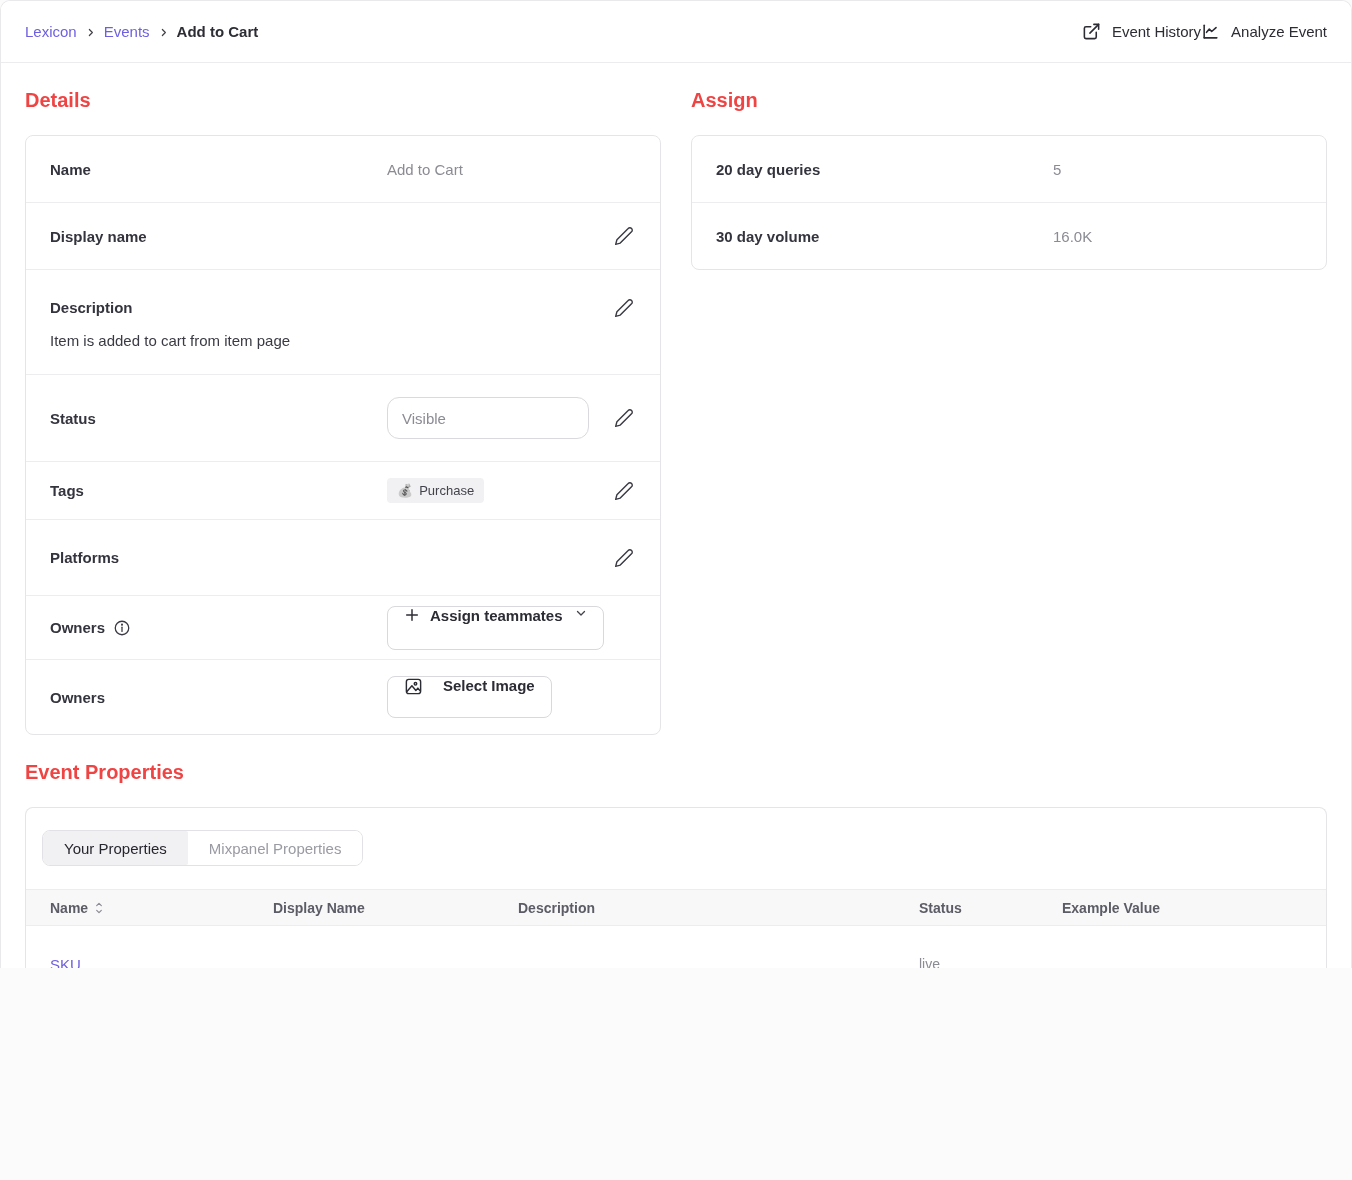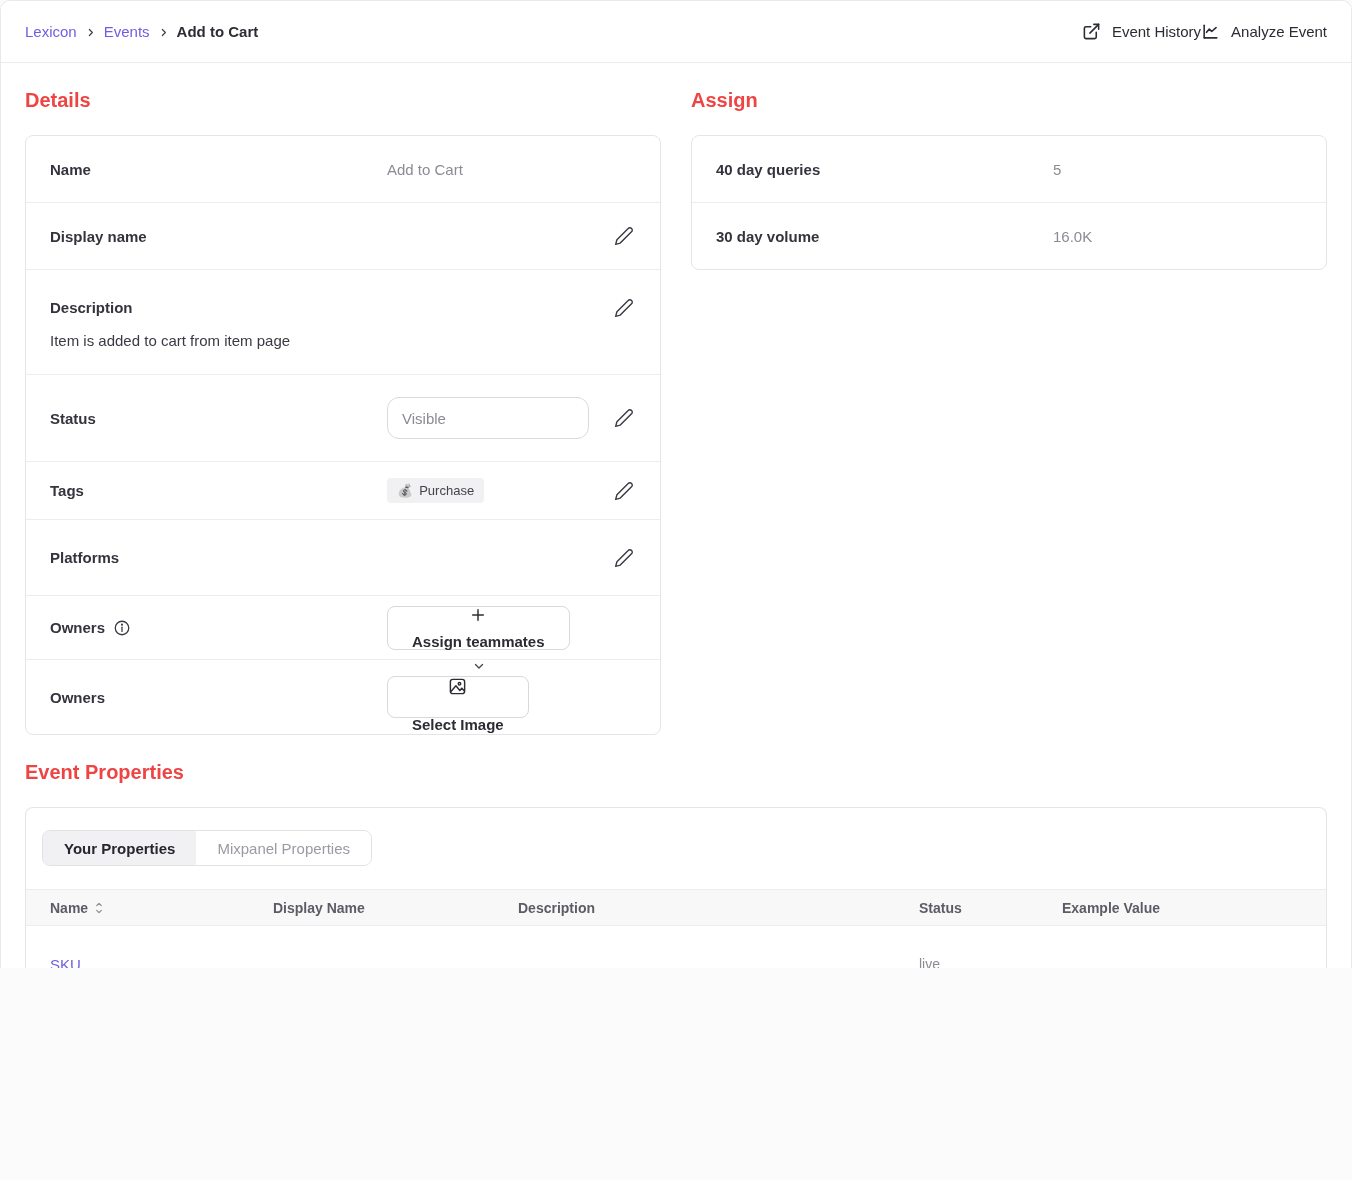--- a/index.html
+++ b/index.html
@@ -62,42 +62,42 @@
     padding: 0 14px; font-size: 15px; color: #8b8b94; background: #fff;
     font-family: inherit; outline: none;
   }
   .tag-chip {
     display: inline-flex; align-items: center; gap: 6px;
     background: #f1f1f3; border-radius: 4px; padding: 5px 10px;
     font-size: 13px; color: #43434c;
   }
   .tag-chip .emoji { font-size: 13px; filter: grayscale(1); }
   .outline-btn {
-    display: inline-flex; align-items: center; gap: 10px;
+    display: inline-flex; gap: 10px;
     border: 1px solid #d8d8dd; border-radius: 8px; background: #fff;
-    height: 44px; padding: 0 24px; font-size: 15px; font-weight: 600;
-    color: #2c2c34; cursor: pointer; font-family: inherit; flex-direction: column;
+    height: 44px; padding: 0 16px; font-size: 15px; font-weight: 600;
+    color: #2c2c34; cursor: pointer; font-family: inherit;
   }
   .outline-btn .chev { color: #43434c; margin-left: 2px; }
   .link { color: #6e5fe0; cursor: pointer; text-decoration: none; }
   .dark-val { color: #3a3a44; display: flex; align-items: center; gap: 10px; }
   .info-icon { color: #3a3a44; }
   .select-image-btn { height: 42px; gap: 20px; }
 
   
   .ep-section { margin-top: 26px; }
   .ep-card { border: 1px solid #e5e5e8; border-radius: 8px 8px 0 0; border-bottom: none; background: #fff; }
   .tabs-wrap { padding: 22px 16px 23px; }
   .tab-group { display: inline-flex; border: 1px solid #e2e2e6; border-radius: 8px; overflow: hidden; }
   .tab {
     height: 34px; display: inline-flex; align-items: center; padding: 0 21px;
     font-size: 15px; color: #9a9aa3; cursor: pointer; background: #fff;
     border: none; font-family: inherit;
   }
-  .tab.active { background: #f1f1f3; color: #26262e; font-weight: 700; border-radius: 2px; }
+  .tab.active { background: #f1f1f3; color: #26262e; font-weight: 400; border-radius: 2px; }
 
   .ptable { width: 100%; }
   .pt-grid { display: grid; grid-template-columns: 247px 245px 401px 143px 1fr; align-items: center; }
   .pt-head { background: #f8f8f9; height: 37px; border-top: 1px solid #ededf0; border-bottom: 1px solid #ededf0; }
   .pt-head .cell { font-size: 14px; font-weight: 600; color: #5c5c66; display: flex; align-items: center; gap: 6px; }
   .cell { padding-right: 12px; }
   .cell:first-child { padding-left: 24px; }
   .pt-row { height: 76px; }
   .pt-row + .pt-row { border-top: 1px solid #ededf0; }
   .pt-row .cell-name { color: #6e5fe0; font-size: 15px; cursor: pointer; }
@@ -270,21 +270,21 @@
             </button>
           </div>
 
         </div>
       </div>
 
       <div class="col-right">
         <div class="section-title">Assign</div>
         <div class="card">
           <div class="drow h-66">
-            <div class="drow-label">40 day queries</div>
+            <div class="drow-label">20 day queries</div>
             <div class="drow-value">5</div>
           </div>
           <div class="drow h-67">
             <div class="drow-label">30 day volume</div>
             <div class="drow-value">16.0K</div>
           </div>
         </div>
       </div>
 
     </div>

